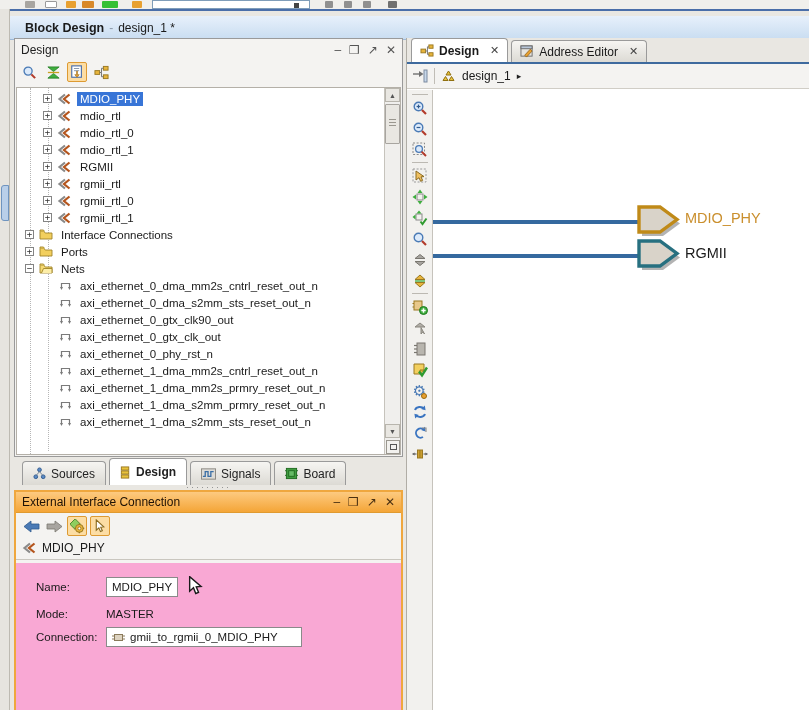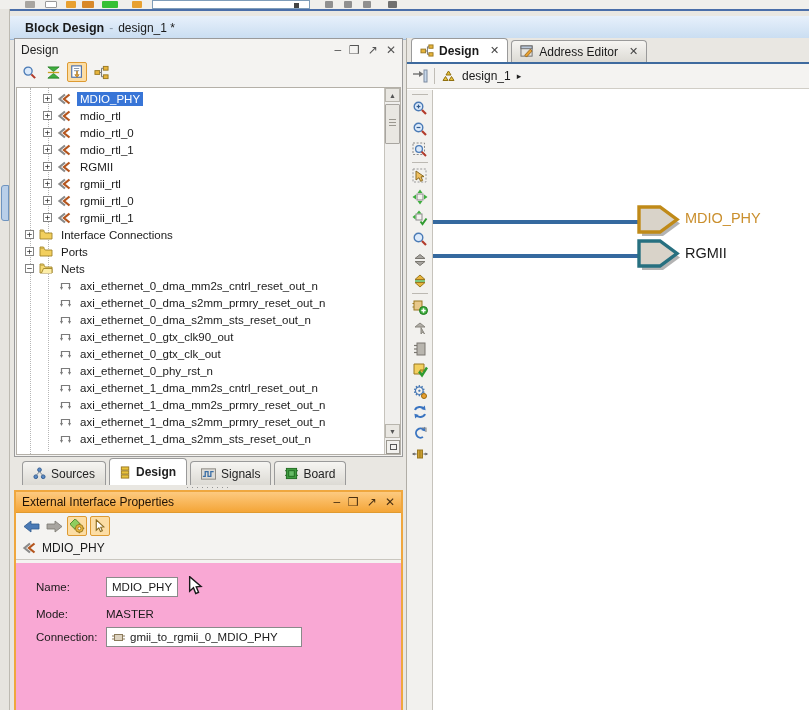--- a/index.html
+++ b/index.html
@@ -355,32 +355,20 @@
                   <path d="M2.5,7 L2.5,2.5 L10.5,2.5 L10.5,7" fill="none" stroke="#7a7a7a" stroke-width="1.2"></path>
                   <polygon points="1,6 4,6 2.5,9" fill="#7a7a7a"></polygon>
                   <polygon points="9,6 12,6 10.5,9" fill="#7a7a7a"></polygon>
                 </svg>
               </span>
               <span class="ind" style="width:5px"></span>
               <span class="tlabel">axi_ethernet_0_dma_mm2s_cntrl_reset_out_n</span>
             </div>
 
 
-            <div class="trow">
-              <span class="ind" style="width:42px"></span>
-              <span class="ico">
-                <svg width="13" height="10" viewBox="0 0 13 10">
-                  <path d="M2.5,7 L2.5,2.5 L10.5,2.5 L10.5,7" fill="none" stroke="#7a7a7a" stroke-width="1.2"></path>
-                  <polygon points="1,6 4,6 2.5,9" fill="#7a7a7a"></polygon>
-                  <polygon points="9,6 12,6 10.5,9" fill="#7a7a7a"></polygon>
-                </svg>
-              </span>
-              <span class="ind" style="width:5px"></span>
-              <span class="tlabel">axi_ethernet_0_dma_s2mm_prmry_reset_out_n</span>
-            </div>
 
             <div class="trow">
               <span class="ind" style="width:42px"></span>
               <span class="ico">
                 <svg width="13" height="10" viewBox="0 0 13 10">
                   <path d="M2.5,7 L2.5,2.5 L10.5,2.5 L10.5,7" fill="none" stroke="#7a7a7a" stroke-width="1.2"></path>
                   <polygon points="1,6 4,6 2.5,9" fill="#7a7a7a"></polygon>
                   <polygon points="9,6 12,6 10.5,9" fill="#7a7a7a"></polygon>
                 </svg>
               </span>
@@ -538,21 +526,21 @@
             <line x1="12.5" y1="9" x2="14" y2="9" stroke="#1f6a1f"></line>
           </svg>
       </span>
       <span>Board</span>
     </div>
   </div>
   <div id="tab-dots">·········</div>
 
   <div id="props-panel">
     <div id="props-head">
-      <span class="ptitle">External Interface Properties</span>
+      <span class="ptitle">External Interface Connection</span>
       <span class="winbtns" style="color:#4a3012">
         <span>–</span>
         <span>❒</span>
         <span>↗</span>
         <span>✕</span>
       </span>
     </div>
     <div id="props-toolbar">
       <span class="tbtn">
         <svg width="17" height="13" viewBox="0 0 17 13">

